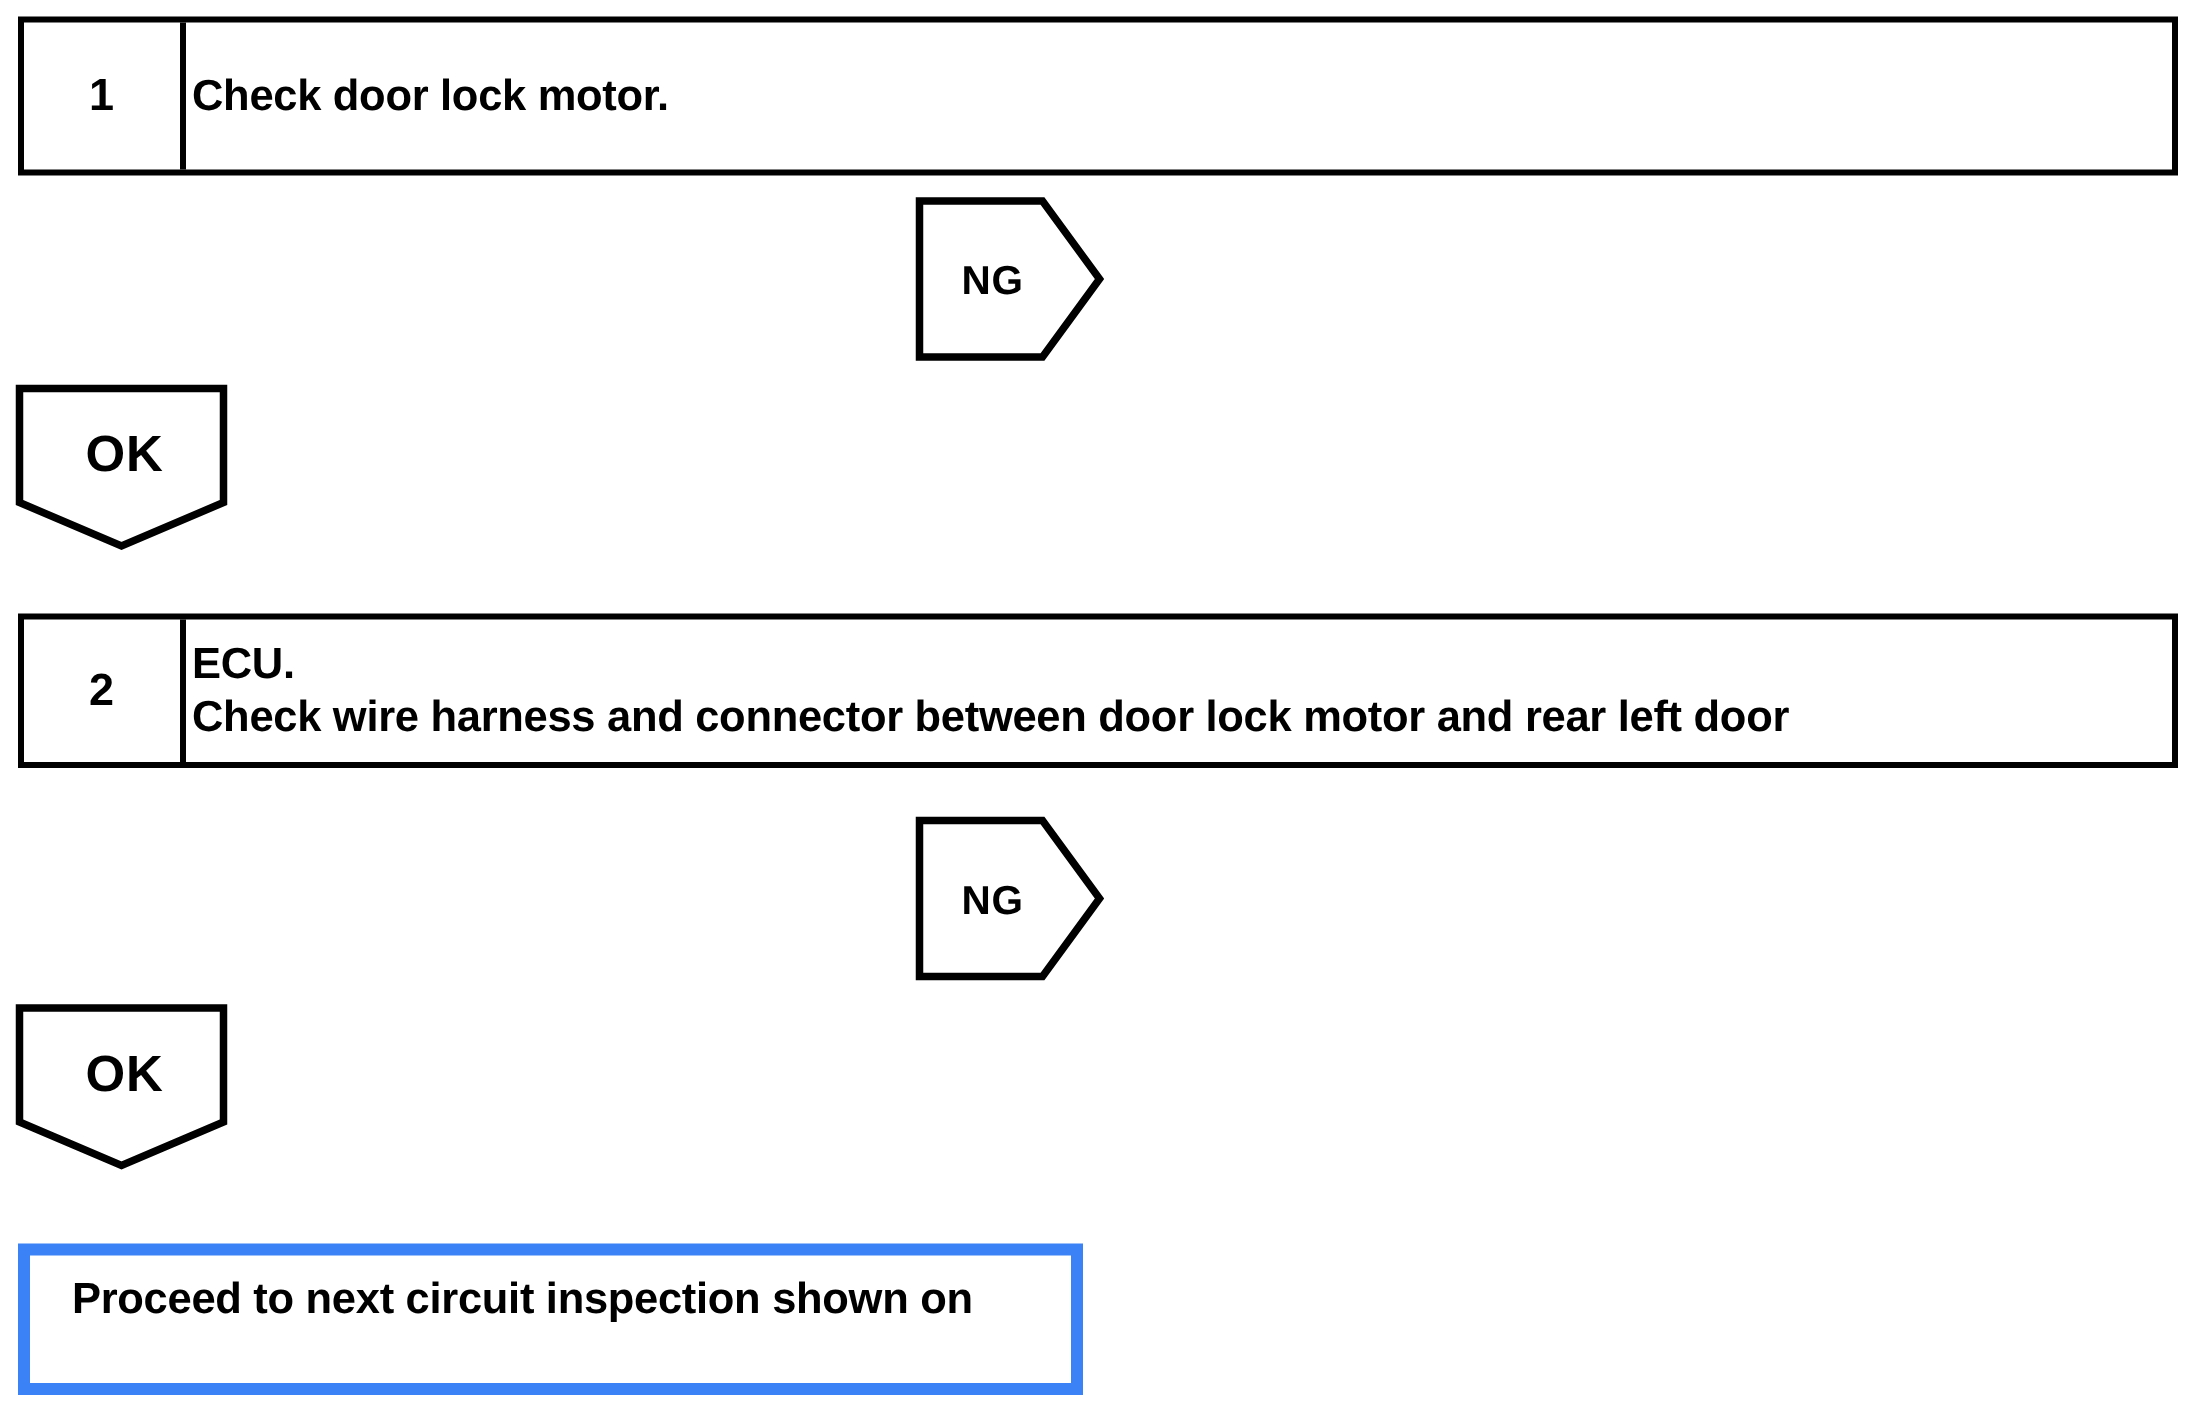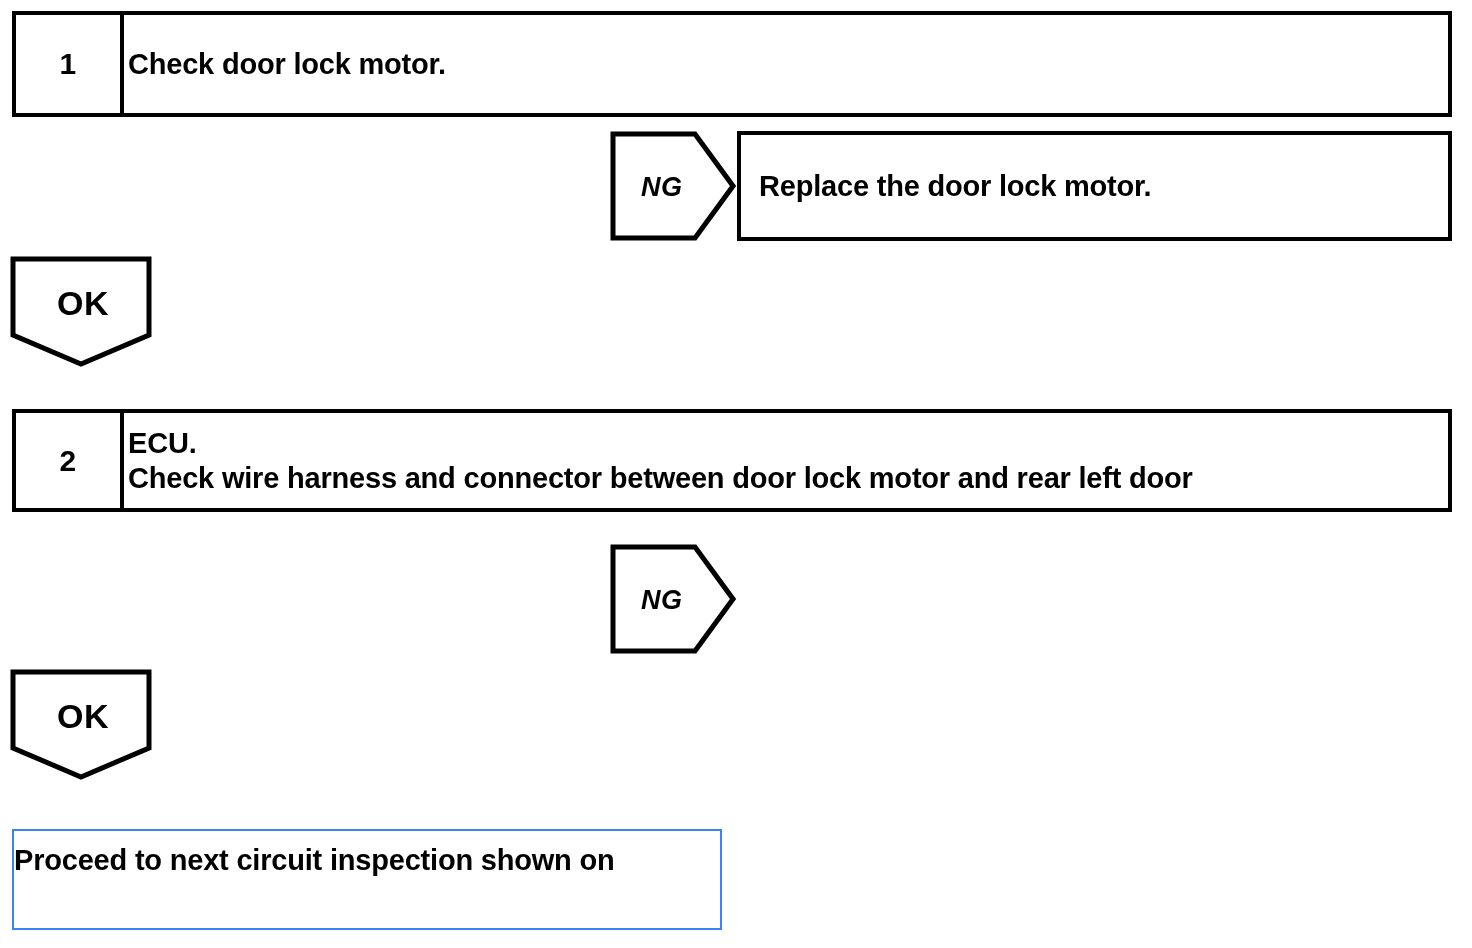--- a/index.html
+++ b/index.html
@@ -84,21 +84,20 @@
   }
   .ng-arrow svg {
     display: block;
   }
   .ng-label {
     position: absolute;
     font-size: 27px;
     font-weight: 700;
     letter-spacing: 0.5px;
     pointer-events: none;
-    font-style: italic;
   }
 
   
   .ok-arrow {
     position: absolute;
   }
   .ok-arrow svg {
     display: block;
   }
   .ok-label {
@@ -106,22 +105,23 @@
     font-size: 34px;
     font-weight: 700;
     letter-spacing: 0.5px;
     pointer-events: none;
   }
 
   
   .final-box {
     position: absolute;
     box-sizing: border-box;
-    border: 2px solid #3b82f6;
+    border: 8px solid #3b82f6;
     background: #fff;
+    padding-left: 28px;
     padding-right: 12px;
     padding-top: 12px;
   }
   .final-text {
     font-size: 29px;
     font-weight: 700;
     line-height: 1.20;
     letter-spacing: -0.2px;
   }
 </style>
@@ -137,23 +137,20 @@
     </div>
   </div>
 
   <div class="ng-arrow" style="left:610px; top:131px;">
     <svg width="126" height="110" viewBox="0 0 126 110">
       <polygon points="3,3 85,3 123,55 85,107 3,107" fill="#ffffff" stroke="#000000" stroke-width="5" stroke-linejoin="miter"></polygon>
     </svg>
   </div>
   <div class="ng-label" style="left:641px; top:172px;">NG</div>
 
-  <div class="result-box" style="left:737px; top:131px; width:715px; height:110px;">
-    <span class="result-text">Replace the door lock motor.</span>
-  </div>
 
   <div class="ok-arrow" style="left:10px; top:256px;">
     <svg width="144" height="112" viewBox="0 0 144 112">
       <polygon points="3,3 139,3 139,79 71,108 3,79" fill="#ffffff" stroke="#000000" stroke-width="5" stroke-linejoin="miter"></polygon>
     </svg>
   </div>
   <div class="ok-label" style="left:57px; top:284px;">OK</div>
 
   <div class="step-box" style="left:12px; top:409px; width:1440px; height:103px;">
     <div class="step-num">2</div>

